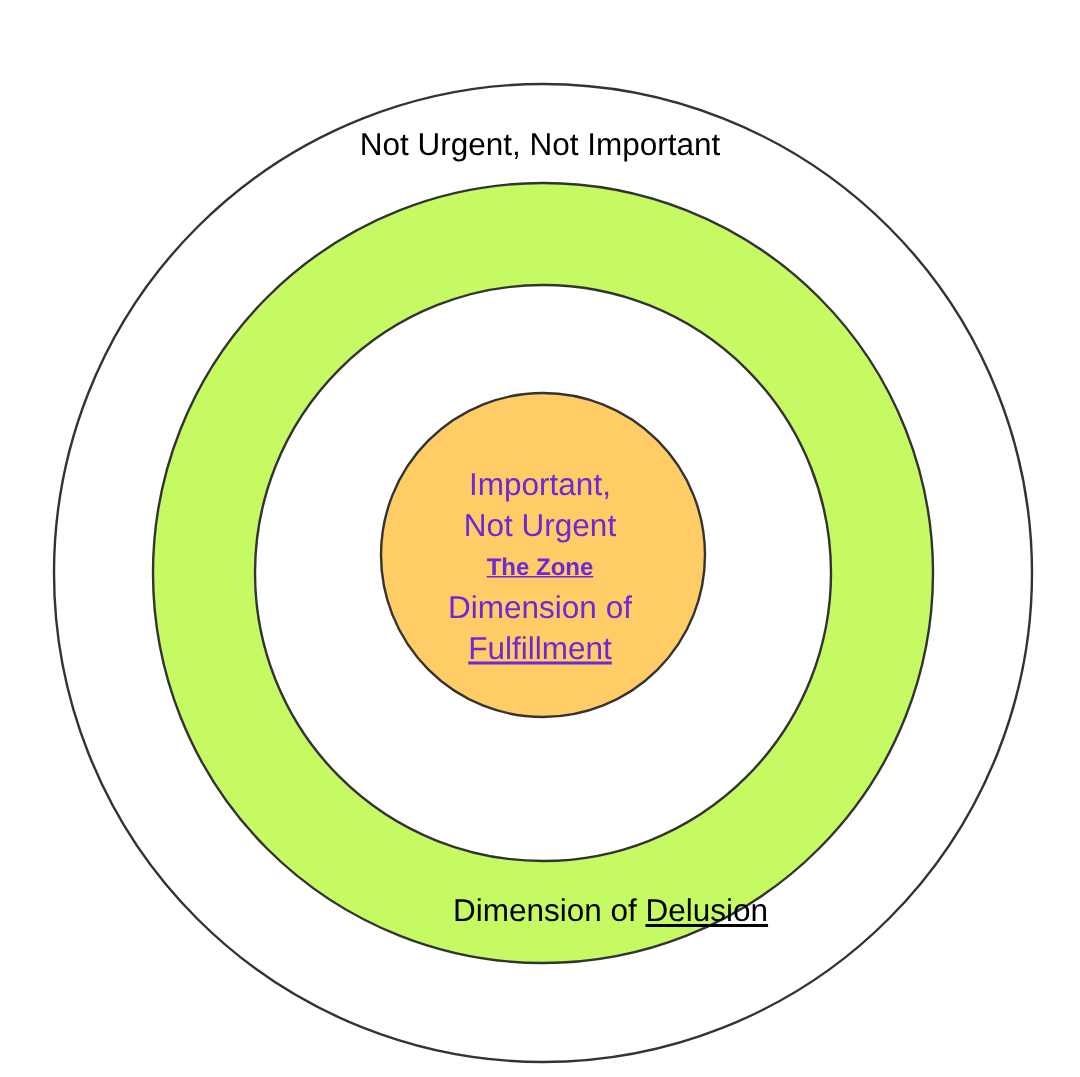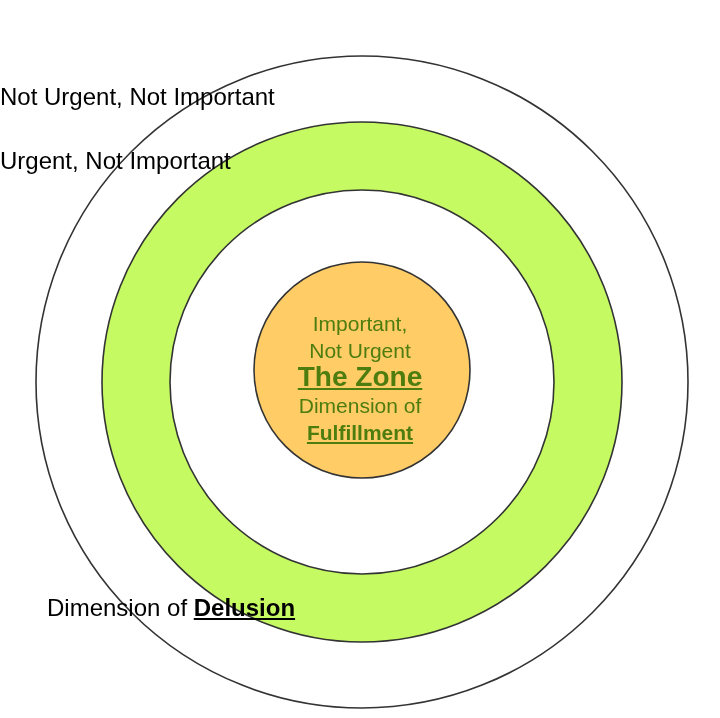--- a/index.html
+++ b/index.html
@@ -25,46 +25,46 @@
     position: absolute;
     top: 0;
     left: 0;
     width: 720px;
     height: 718px;
   }
   .ring-label {
     position: absolute;
     left: 0;
     width: 720px;
-    text-align: left;
+    text-align: center;
     font-family: "Liberation Sans", sans-serif;
-    font-size: 24px;
+    font-size: 21px;
     line-height: 25px;
     color: #000000;
     white-space: nowrap;
   }
   .core-label {
     position: absolute;
     left: 0;
     width: 720px;
     text-align: center;
     font-family: "Liberation Sans", sans-serif;
     font-size: 21px;
     line-height: 27px;
-    color: #4d7c0f;
+    color: #6d28d9;
     white-space: nowrap;
   }
   .kw {
-    font-weight: bold;
+    font-weight: normal;
     text-decoration: underline;
   }
   .zone-line {
     font-weight: bold;
     text-decoration: underline;
-    font-size: 28px;
+    font-size: 16px;
   }
   
   #label-outer-top    { top: 84px;  }
   #label-green-top    { top: 148px; }
   #label-white-top    { top: 225px; }
   #core-line-1        { top: 310px; }
   #core-line-2        { top: 337px; }
   #core-line-3        { top: 363px; }
   #core-line-4        { top: 392px; }
   #core-line-5        { top: 419px; }
@@ -79,21 +79,20 @@
 
   <svg id="rings-svg" viewBox="0 0 720 718" xmlns="http://www.w3.org/2000/svg">
     <circle cx="362" cy="382" r="326" fill="#ffffff" stroke="#333333" stroke-width="1.6"></circle>
     <circle cx="362" cy="382" r="260" fill="#c6fa63" stroke="#333333" stroke-width="1.6"></circle>
     <circle cx="362" cy="382" r="192" fill="#ffffff" stroke="#333333" stroke-width="1.6"></circle>
     <circle cx="362" cy="370" r="108" fill="#ffcc66" stroke="#333333" stroke-width="1.6"></circle>
   </svg>
 
   <div class="ring-label" id="label-outer-top">Not Urgent, Not Important</div>
 
-  <div class="ring-label" id="label-green-top">Urgent, Not Important</div>
 
 
   <div class="core-label" id="core-line-1">Important,</div>
 
   <div class="core-label" id="core-line-2">Not Urgent</div>
 
   <div class="core-label" id="core-line-3">
     <span class="zone-line">The Zone</span>
   </div>
 

